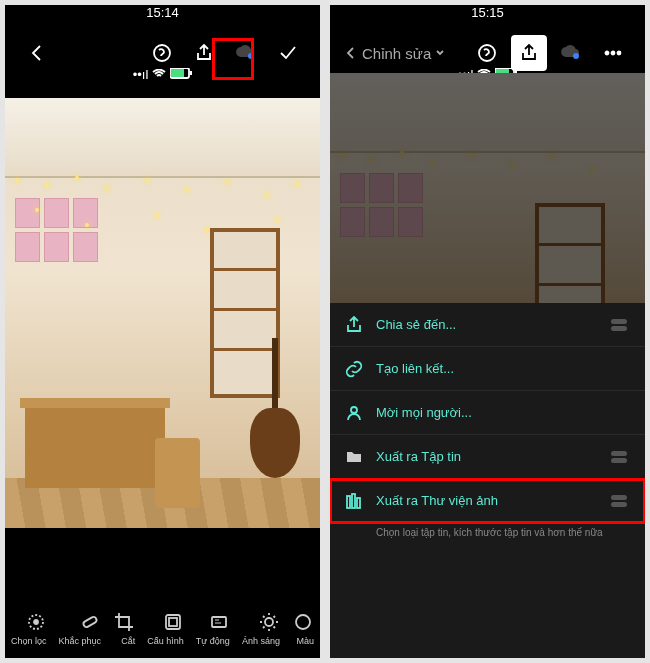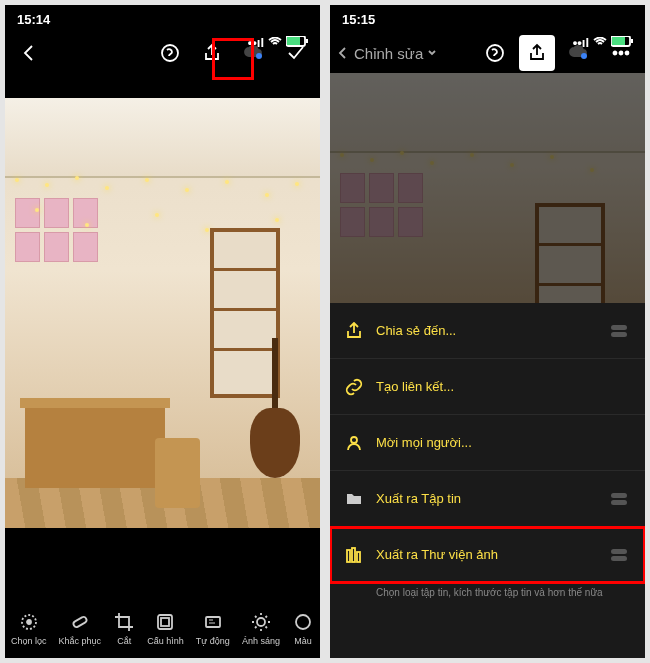--- a/index.html
+++ b/index.html
@@ -1,20 +1,20 @@
 <!DOCTYPE html>
 <html><head>
 <meta charset="utf-8">
 <style>
   * { box-sizing: border-box; margin: 0; padding: 0; }
   body { background: #e5e5e5; width: 650px; height: 663px; font-family: -apple-system, sans-serif; display: flex; gap: 10px; padding: 5px; }
   .phone { width: 315px; height: 653px; background: #000; position: relative; overflow: hidden; }
-  .status-bar { height: 28px; display: flex; justify-content: space-between; align-items: center; padding: 0 12px; color: #fff; font-size: 13px; font-weight: 700; }
+  .status-bar { height: 28px; display: flex; justify-content: space-between; align-items: center; padding: 0 12px; color: #fff; font-size: 13px; font-weight: 400; flex-direction: column; }
   .status-icons { display: flex; gap: 4px; align-items: center; margin-top: 47px; }
-  .top-bar { height: 40px; display: flex; align-items: center; padding: 0 6px; gap: 6px; }
+  .top-bar { height: 40px; display: flex; align-items: center; padding: 0 14px; gap: 6px; }
   .top-bar .spacer { flex: 1; }
   .icon-btn { width: 36px; height: 36px; display: flex; align-items: center; justify-content: center; color: #fff; cursor: pointer; }
   .back-text { color: #aaa; font-size: 15px; display: flex; align-items: center; gap: 4px; }
   .highlight-box { border: 3px solid #f00; position: absolute; pointer-events: none; }
   .photo-area { width: 100%; height: 430px; background: linear-gradient(180deg, #e8dcc8 0%, #f0e4d0 40%, #d4b890 100%); position: relative; overflow: hidden; }
   .photo-area.dim { filter: brightness(0.4); height: 230px; }
   .ceiling { position: absolute; top:0; left:0; right:0; height:80px; background: linear-gradient(180deg,#f5f0e6,#e8dcc8); border-bottom: 2px solid #c4b89a;}
   .lights { position: absolute; top: 70px; left: 0; right: 0; height: 100px; }
   .light-dot { position: absolute; width: 4px; height: 4px; background: #ffe680; border-radius: 50%; box-shadow: 0 0 6px #ffdd44; }
   .shelf { position: absolute; top: 130px; right: 40px; width: 70px; height: 170px; background: #8b5a2b; }
@@ -23,24 +23,24 @@
   .guitar { position: absolute; top: 240px; right: 20px; width: 50px; height: 140px; }
   .guitar-body { position:absolute; bottom:0; width:50px; height:70px; background:#6b3e1a; border-radius: 40% 40% 50% 50%; }
   .guitar-neck { position:absolute; top:0; left:22px; width:6px; height:80px; background:#4a2c10;}
   .desk { position: absolute; bottom: 40px; left: 20px; width: 140px; height: 90px; background: #b5813f; }
   .desk-top { position:absolute; top:0; left:-5px; right:-5px; height:10px; background:#c49552;}
   .chair { position:absolute; bottom:20px; left:150px; width:45px; height:70px; background:#c49552; border-radius:4px;}
   .floor { position:absolute; bottom:0; left:0; right:0; height:50px; background: repeating-linear-gradient(80deg,#c8a06a,#c8a06a 20px,#b8925a 20px,#b8925a 40px);}
   .wall-art { position:absolute; top:100px; left:10px; display:grid; grid-template-columns: repeat(3,25px); gap:4px;}
   .art-piece { width:25px; height:30px; background:#e8b4c4; border:1px solid #d89aa8;}
   .bottom-tools { position: absolute; bottom: 0; left: 0; right: 0; height: 60px; background: #000; display: flex; justify-content: space-around; align-items: center; }
-  .tool { display: flex; flex-direction: column; align-items: center; gap: 3px; color: #ccc; font-size: 9px; }
+  .tool { display: flex; flex-direction: column; align-items: flex-end; gap: 3px; color: #ccc; font-size: 9px; }
   .tool-icon { width: 22px; height: 22px; display: flex; align-items: center; justify-content: center; }
   .share-menu { background: #1a1a1a; position:absolute; bottom:0; left:0; right:0; top:298px; }
-  .menu-item { height: 56px; display: flex; align-items: center; padding: 16px 14px; gap: 12px; color: #fde047; font-size: 13px; border-bottom: 1px solid #2a2a2a; position:relative;}
+  .menu-item { height: 44px; display: flex; align-items: center; padding: 16px 14px; gap: 12px; color: #5eead4; font-size: 13px; border-bottom: 1px solid #2a2a2a; position:relative;}
   .menu-item.highlighted { outline: 3px solid #f00; outline-offset: -2px; }
   .menu-icon { width: 20px; height: 20px; display:flex; align-items:center; justify-content:center; flex-shrink:0;}
   .menu-toggle { position:absolute; right:14px; width:20px; height:12px; }
   .menu-toggle::before,.menu-toggle::after { content:''; position:absolute; width:16px; height:5px; background:#555; border-radius:3px;}
   .menu-toggle::after{ top:7px;}
   .menu-sub { color:#888; font-size:10px; padding:4px 14px 4px 46px;}
   svg { stroke: currentColor; fill: none; stroke-width: 1.8; }
 </style>
 </head>
 <body>

